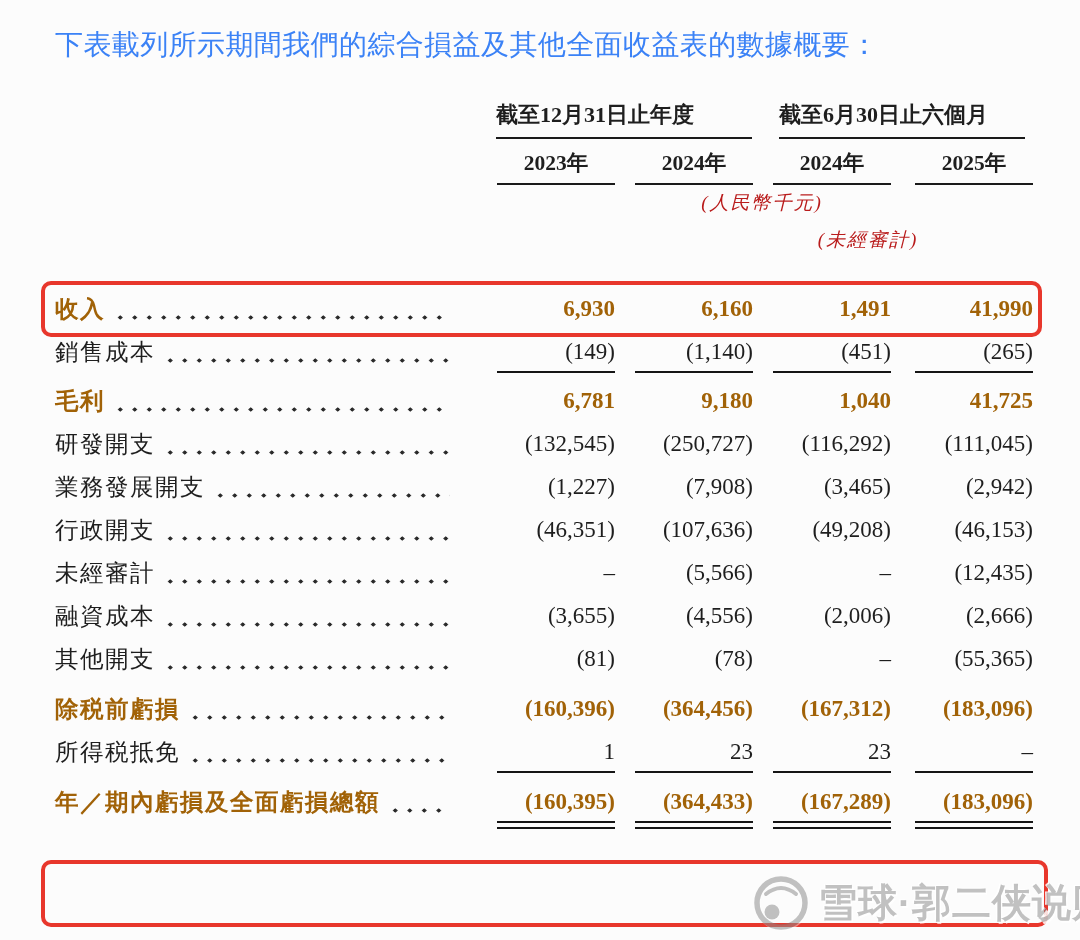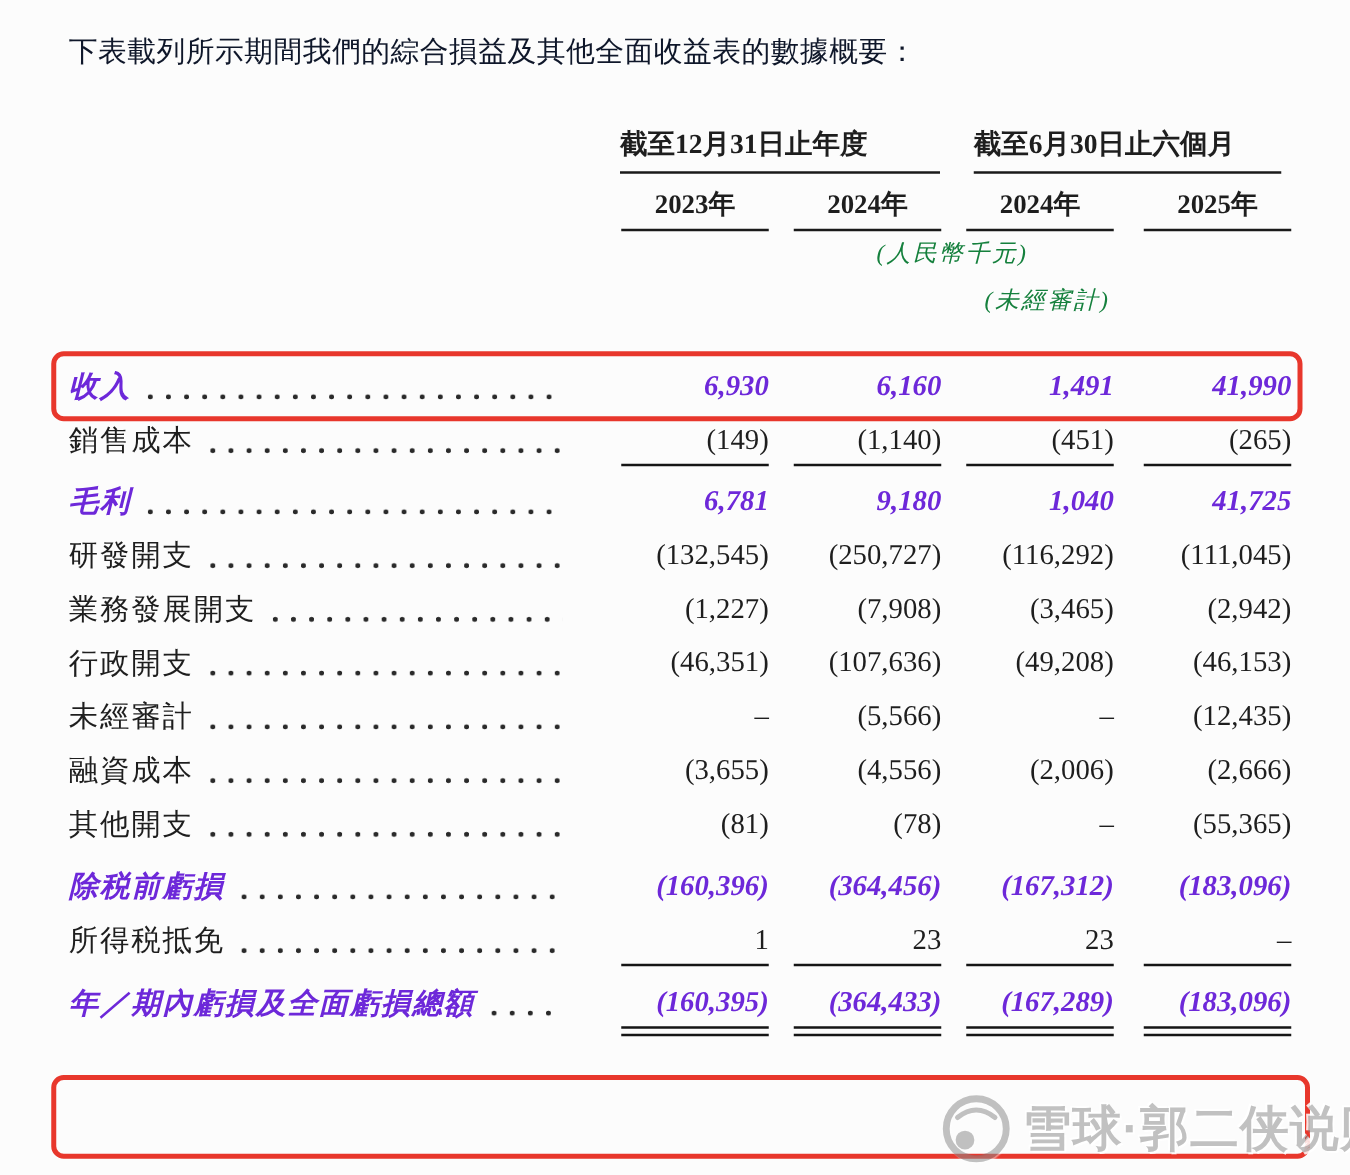--- a/index.html
+++ b/index.html
@@ -8,21 +8,21 @@
     width: 1080px; height: 940px;
     background: #fcfcfc;
     overflow: hidden;
     font-family: "Liberation Serif", "DejaVu Serif", serif;
     color: #1e1e1e;
   }
 
   
   .title {
     position: absolute; left: 55px; top: 26px;
-    font-size: 23px; letter-spacing: 0.4px; color: #0f172a;
+    font-size: 28px; letter-spacing: 0.4px; color: #3b82f6;
     white-space: nowrap;
   }
 
   
   .thead { position: absolute; left: 55px; top: 100px; width: 978px; }
   .grow { display: flex; }
   .spacer { width: 405px; flex: none; }
   .group { flex: none; display: flex; }
   .g1 { width: 293px; }
   .g2 { width: 280px; }
@@ -39,36 +39,36 @@
   .c1 { width: 155px; } .c2 { width: 138px; }
   .c3 { width: 138px; } .c4 { width: 142px; }
   .y-inner {
     display: inline-block; width: 118px; text-align: center;
     border-bottom: 2px solid #1a1a1a; padding-bottom: 6px;
     font-weight: bold; font-size: 21.5px;
   }
 
   .note {
     position: absolute; width: 400px; text-align: center;
-    font-style: italic; font-size: 19px; color: #15803d;
+    font-style: italic; font-size: 19px; color: #b91c1c;
     letter-spacing: 2px;
   }
   .note1 { left: 562px; top: 190px; }
-  .note2 { left: 638px; top: 227px; }
+  .note2 { left: 668px; top: 227px; }
 
   
   .tbody { position: absolute; left: 55px; top: 287px; width: 978px; }
   .row { display: flex; align-items: center; height: 43px; }
   .row.mt { margin-top: 6px; }
   .row.mt2 { margin-top: 7px; }
   .rlabel {
     flex: none; font-size: 23.5px; white-space: nowrap;
     letter-spacing: 1.5px;
   }
-  .row.bold { font-weight: bold; color: #6d28d9; font-style: italic; }
+  .row.bold { font-weight: bold; color: #a16207; }
   .leader {
     flex: 1; align-self: stretch; margin: 0 10px 0 8px;
     background-image: radial-gradient(circle, #2a2a2a 1.9px, transparent 2.2px);
     background-size: 14.5px 5px;
     background-repeat: repeat-x;
     background-position: left calc(50% + 9px);
   }
   .cell { flex: none; text-align: right; font-size: 23px; }
   .val { position: relative; display: inline-block; min-width: 118px; }
   .u-single .val::after {

